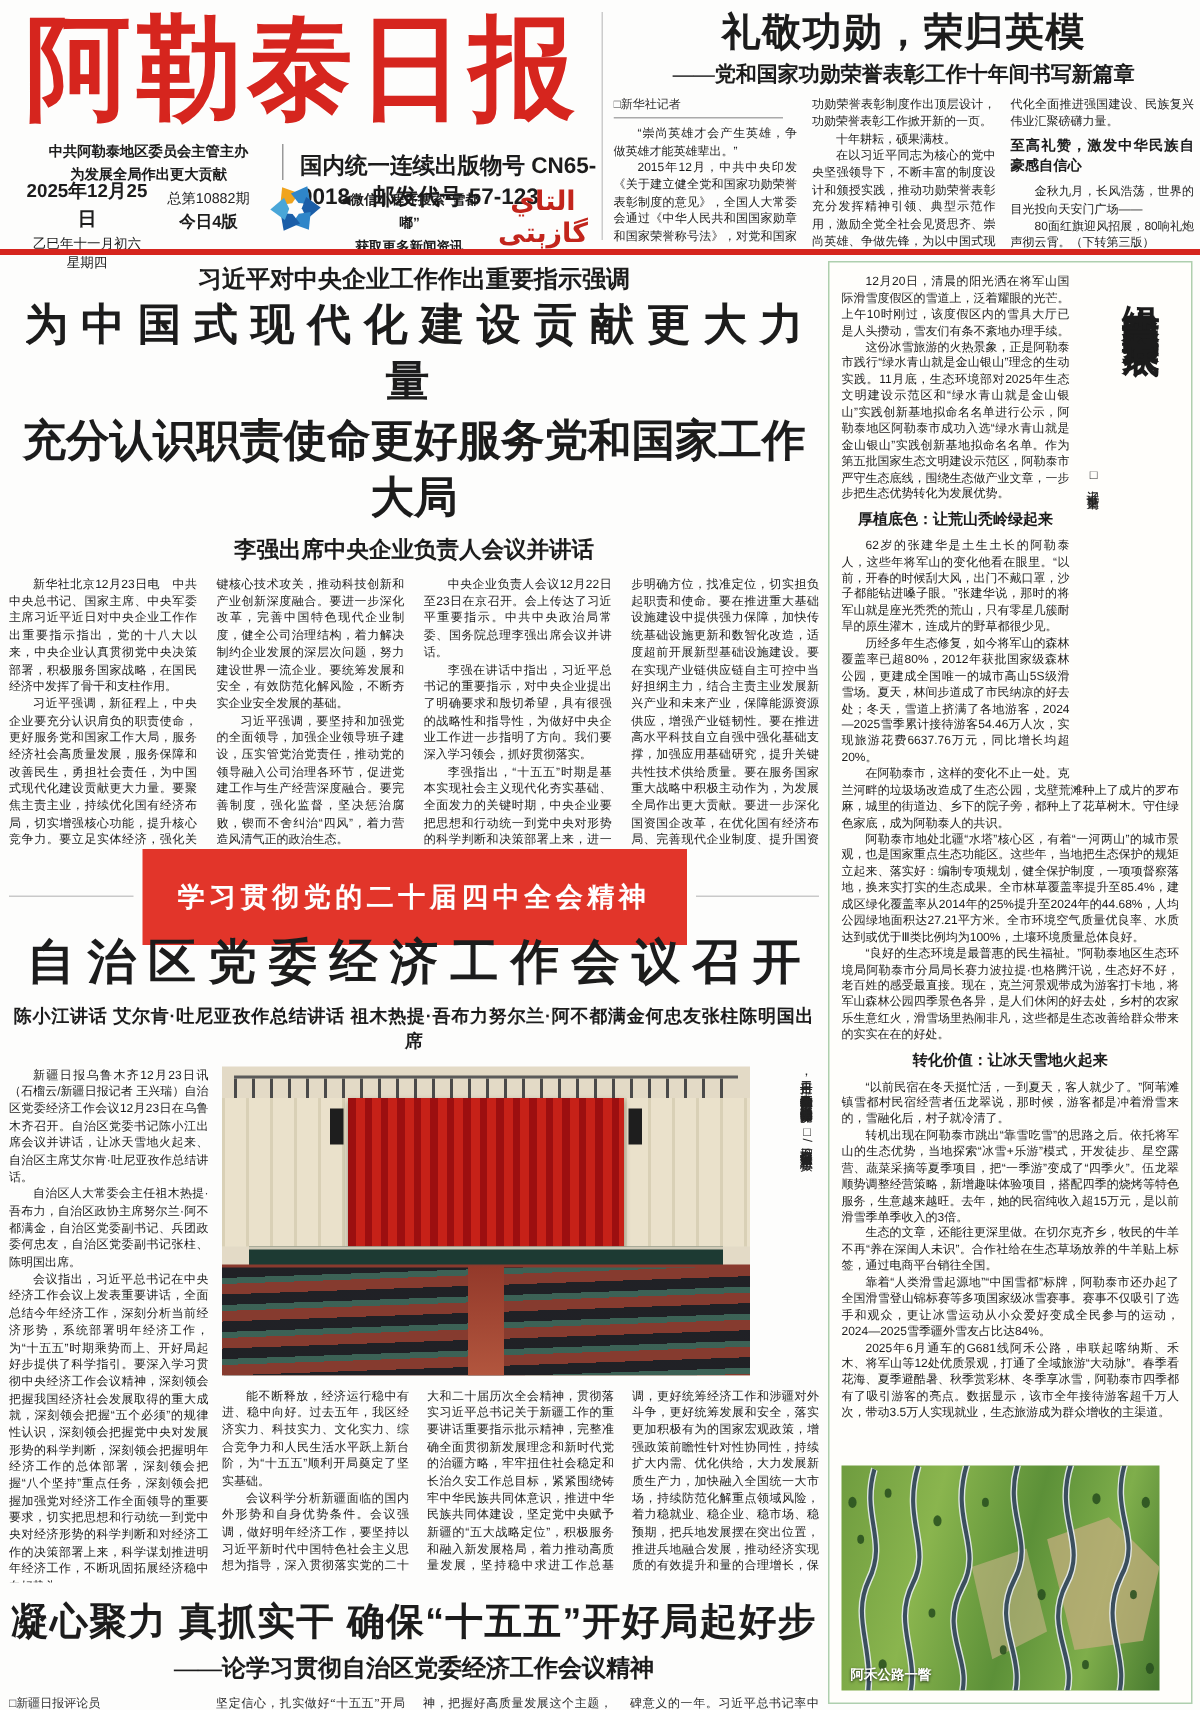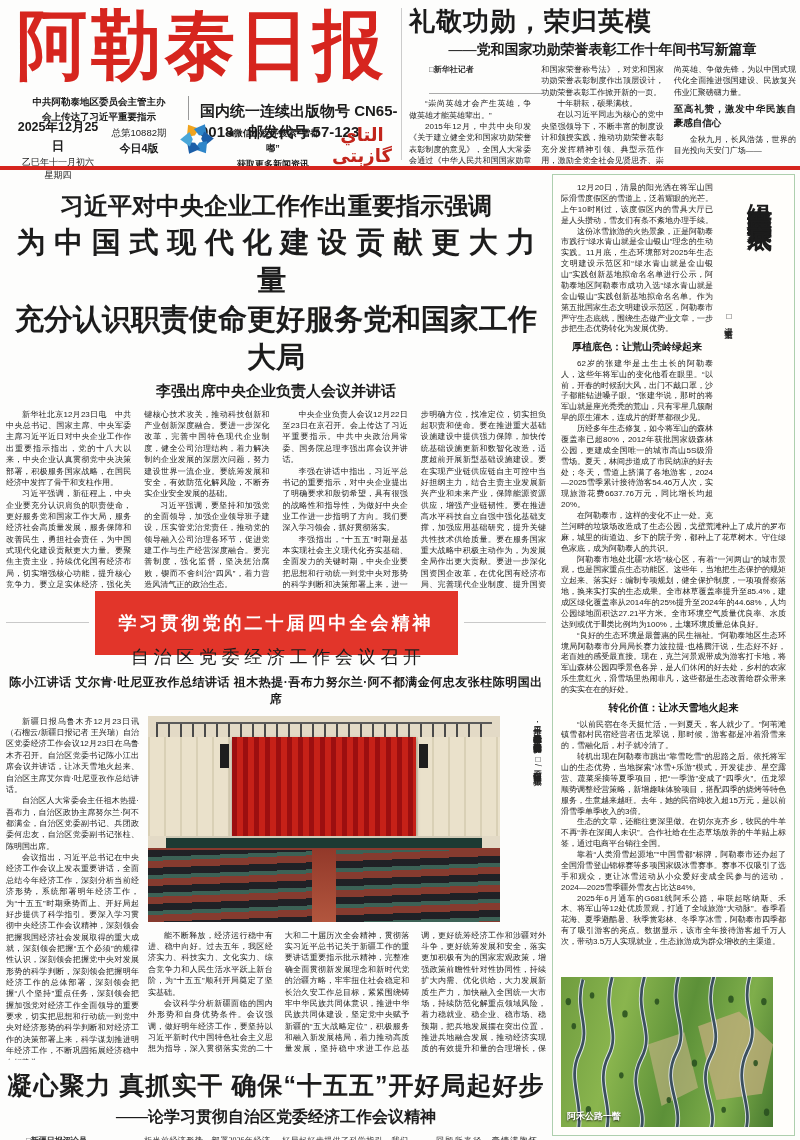--- a/index.html
+++ b/index.html
@@ -1,22 +1,22 @@
 <!DOCTYPE html>
 <html><head>
 <meta charset="utf-8">
 <style>
   html,body{margin:0;padding:0;}
   body{width:800px;height:1140px;background:#fdfdfc;position:relative;overflow:hidden;
        font-family:"Liberation Sans","DejaVu Sans",sans-serif;color:#1c1c1c;}
   .serif{font-family:"Liberation Serif","DejaVu Serif",serif;}
   p{margin:0;text-indent:2em;}
   .jt{text-align:justify;}
-  .byline{text-indent:0;font-weight:bold;color:#333;border-bottom:1px solid #aaa;
-          padding-bottom:18px;margin-bottom:4px;width:92%;margin-left:20px;}
+  .byline{text-indent:0;font-weight:normal;color:#333;border-bottom:1px solid #aaa;
+          padding-bottom:3px;margin-bottom:4px;width:92%;}
   .inline-sub{text-indent:0;font-weight:900;font-size:9.5px;line-height:1.45;margin:4px 0;}
 
   
   #masthead-left{position:absolute;left:6px;top:2px;width:392px;height:162px;}
   .paper-title{font-family:"DejaVu Serif","Liberation Serif",serif;font-weight:900;
       color:#d6251e;font-size:70px;line-height:1.15;text-align:center;letter-spacing:4px;
       transform:scaleY(1.08);transform-origin:top;}
   .org{position:absolute;left:10px;top:92px;width:166px;font-size:9.5px;font-weight:bold;
       line-height:1.6;text-align:center;}
   .mini-div{position:absolute;left:182px;top:94px;width:1px;height:24px;background:#999;}
@@ -28,40 +28,40 @@
   .logo{position:absolute;left:170px;top:116px;width:42px;height:42px;}
   .wechat{position:absolute;left:216px;top:124px;width:102px;font-size:9px;font-weight:bold;
       text-align:center;line-height:1.7;}
   .arabic{position:absolute;left:320px;top:122px;width:72px;text-align:center;color:#c2251c;
       font-size:18px;font-weight:bold;font-family:"DejaVu Sans",sans-serif;direction:rtl;}
   #masthead-divider{position:absolute;left:401px;top:8px;width:1px;height:152px;background:#ccc;}
   #red-rule{position:absolute;left:0;top:166px;width:800px;height:4px;background:#d6251e;}
 
   
   #honor{position:absolute;left:409px;top:4px;width:387px;height:158px;}
-  .honor-title{font-size:26px;font-weight:900;text-align:left;letter-spacing:1px;}
+  .honor-title{font-size:26px;font-weight:900;text-align:center;letter-spacing:1px;}
   .honor-sub{font-weight:900;font-size:14px;text-align:center;margin-top:2px;}
   .honor-body{margin-top:5px;column-count:3;column-gap:10px;font-size:8px;line-height:1.42;
       height:104px;overflow:hidden;}
 
   
   #main-left{position:absolute;left:6px;top:172px;width:540px;}
-  .xi-kicker{font-weight:900;font-size:24px;text-align:center;margin-top:18px;}
+  .xi-kicker{font-weight:900;font-size:16px;text-align:center;margin-top:4px;}
   .xi-h1{font-weight:900;font-size:29px;line-height:1.3;text-align:center;margin-top:2px;}
   .xi-h1b{letter-spacing:0.30em;text-indent:0.30em;}
   .xi-deck{font-weight:bold;font-size:15px;text-align:center;margin-top:5px;}
   .xi-body{margin-top:8px;height:190px;column-count:4;column-gap:13px;font-size:8px;
       line-height:1.42;overflow:hidden;}
 
   .banner-row{margin-top:10px;display:flex;align-items:center;height:28px;}
   .banner-line{flex:1;height:1px;background:#c9c9c9;}
   .banner-box{background:#e2352a;color:#fff;font-weight:900;font-size:18px;
       letter-spacing:3px;padding:20px 24px;margin:0 6px;}
 
-  .conf-h{font-weight:400;font-size:18px;letter-spacing:0.26em;text-indent:0.26em;text-align:center;margin-top:8px;}
+  .conf-h{font-weight:700;font-size:32px;letter-spacing:0.26em;text-indent:0.26em;text-align:center;margin-top:8px;}
   .conf-deck{font-weight:900;font-size:12px;text-align:center;margin-top:5px;letter-spacing:0.5px;}
   .conf-body{margin-top:8px;display:flex;gap:9px;height:344px;}
   .conf-col1{width:133px;font-size:8px;line-height:1.42;height:344px;overflow:hidden;}
   .conf-right{flex:1;display:flex;flex-direction:column;}
   .conf-photo-row{display:flex;height:206px;}
   .conf-caption{width:40px;writing-mode:vertical-rl;font-size:8.5px;line-height:1.55;
       padding:4px 2px 4px 4px;color:#222;}
   .conf-rest{margin-top:8px;height:130px;column-count:3;column-gap:12px;font-size:8px;
       line-height:1.42;overflow:hidden;}
 
@@ -107,21 +107,21 @@
   .road-caption{position:absolute;left:6px;bottom:4px;color:#fff;font-size:9px;font-weight:bold;
       text-shadow:0 1px 2px rgba(0,0,0,.8);z-index:2;}
 </style>
 </head>
 <body>
 
 <div id="masthead-left">
   <div class="paper-title">阿勒泰日报</div>
   <div class="org">
     <div>中共阿勒泰地区委员会主管主办</div>
-    <div>会上传达了习近平重要指示</div>
+    <div>为发展全局作出更大贡献</div>
   </div>
   <div class="mini-div"></div>
   <div class="pub-no">国内统一连续出版物号 CN65-0018　邮发代号 57-123</div>
   <div class="date-block">
     <div class="d1">2025年12月25日</div>
     <div>乙巳年十一月初六</div>
     <div>星期四</div>
   </div>
   <div class="issue-block">
     <div>总第10882期</div>

